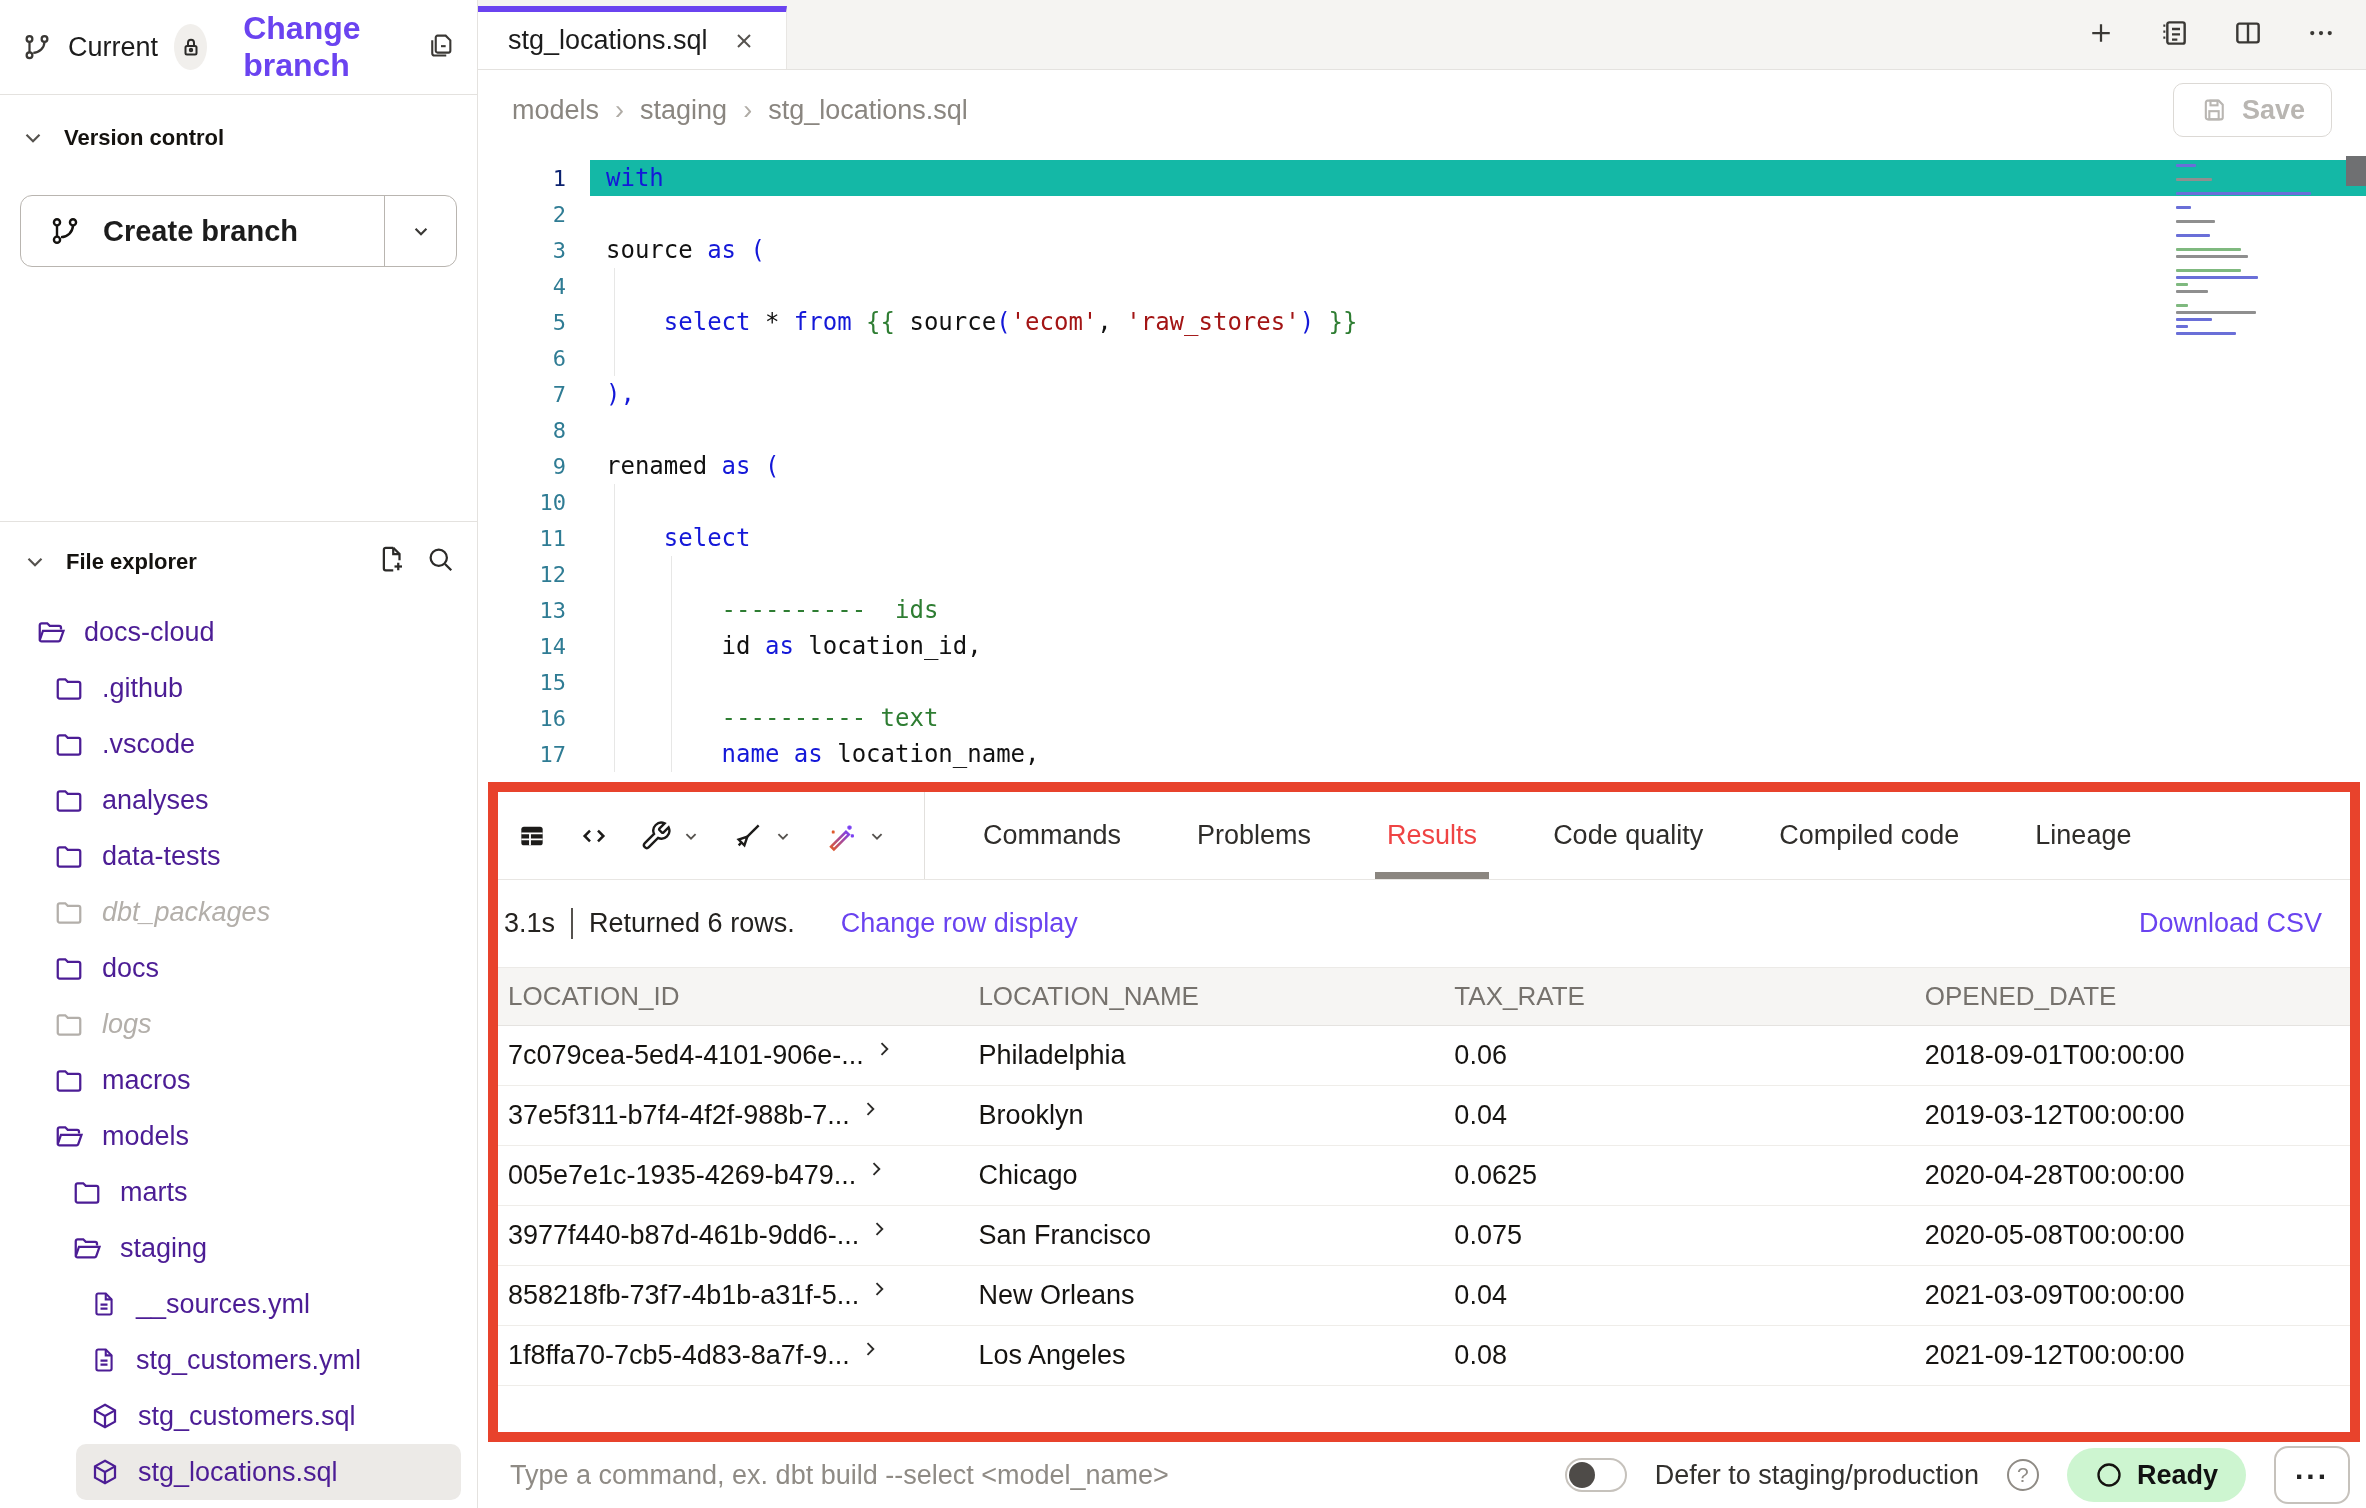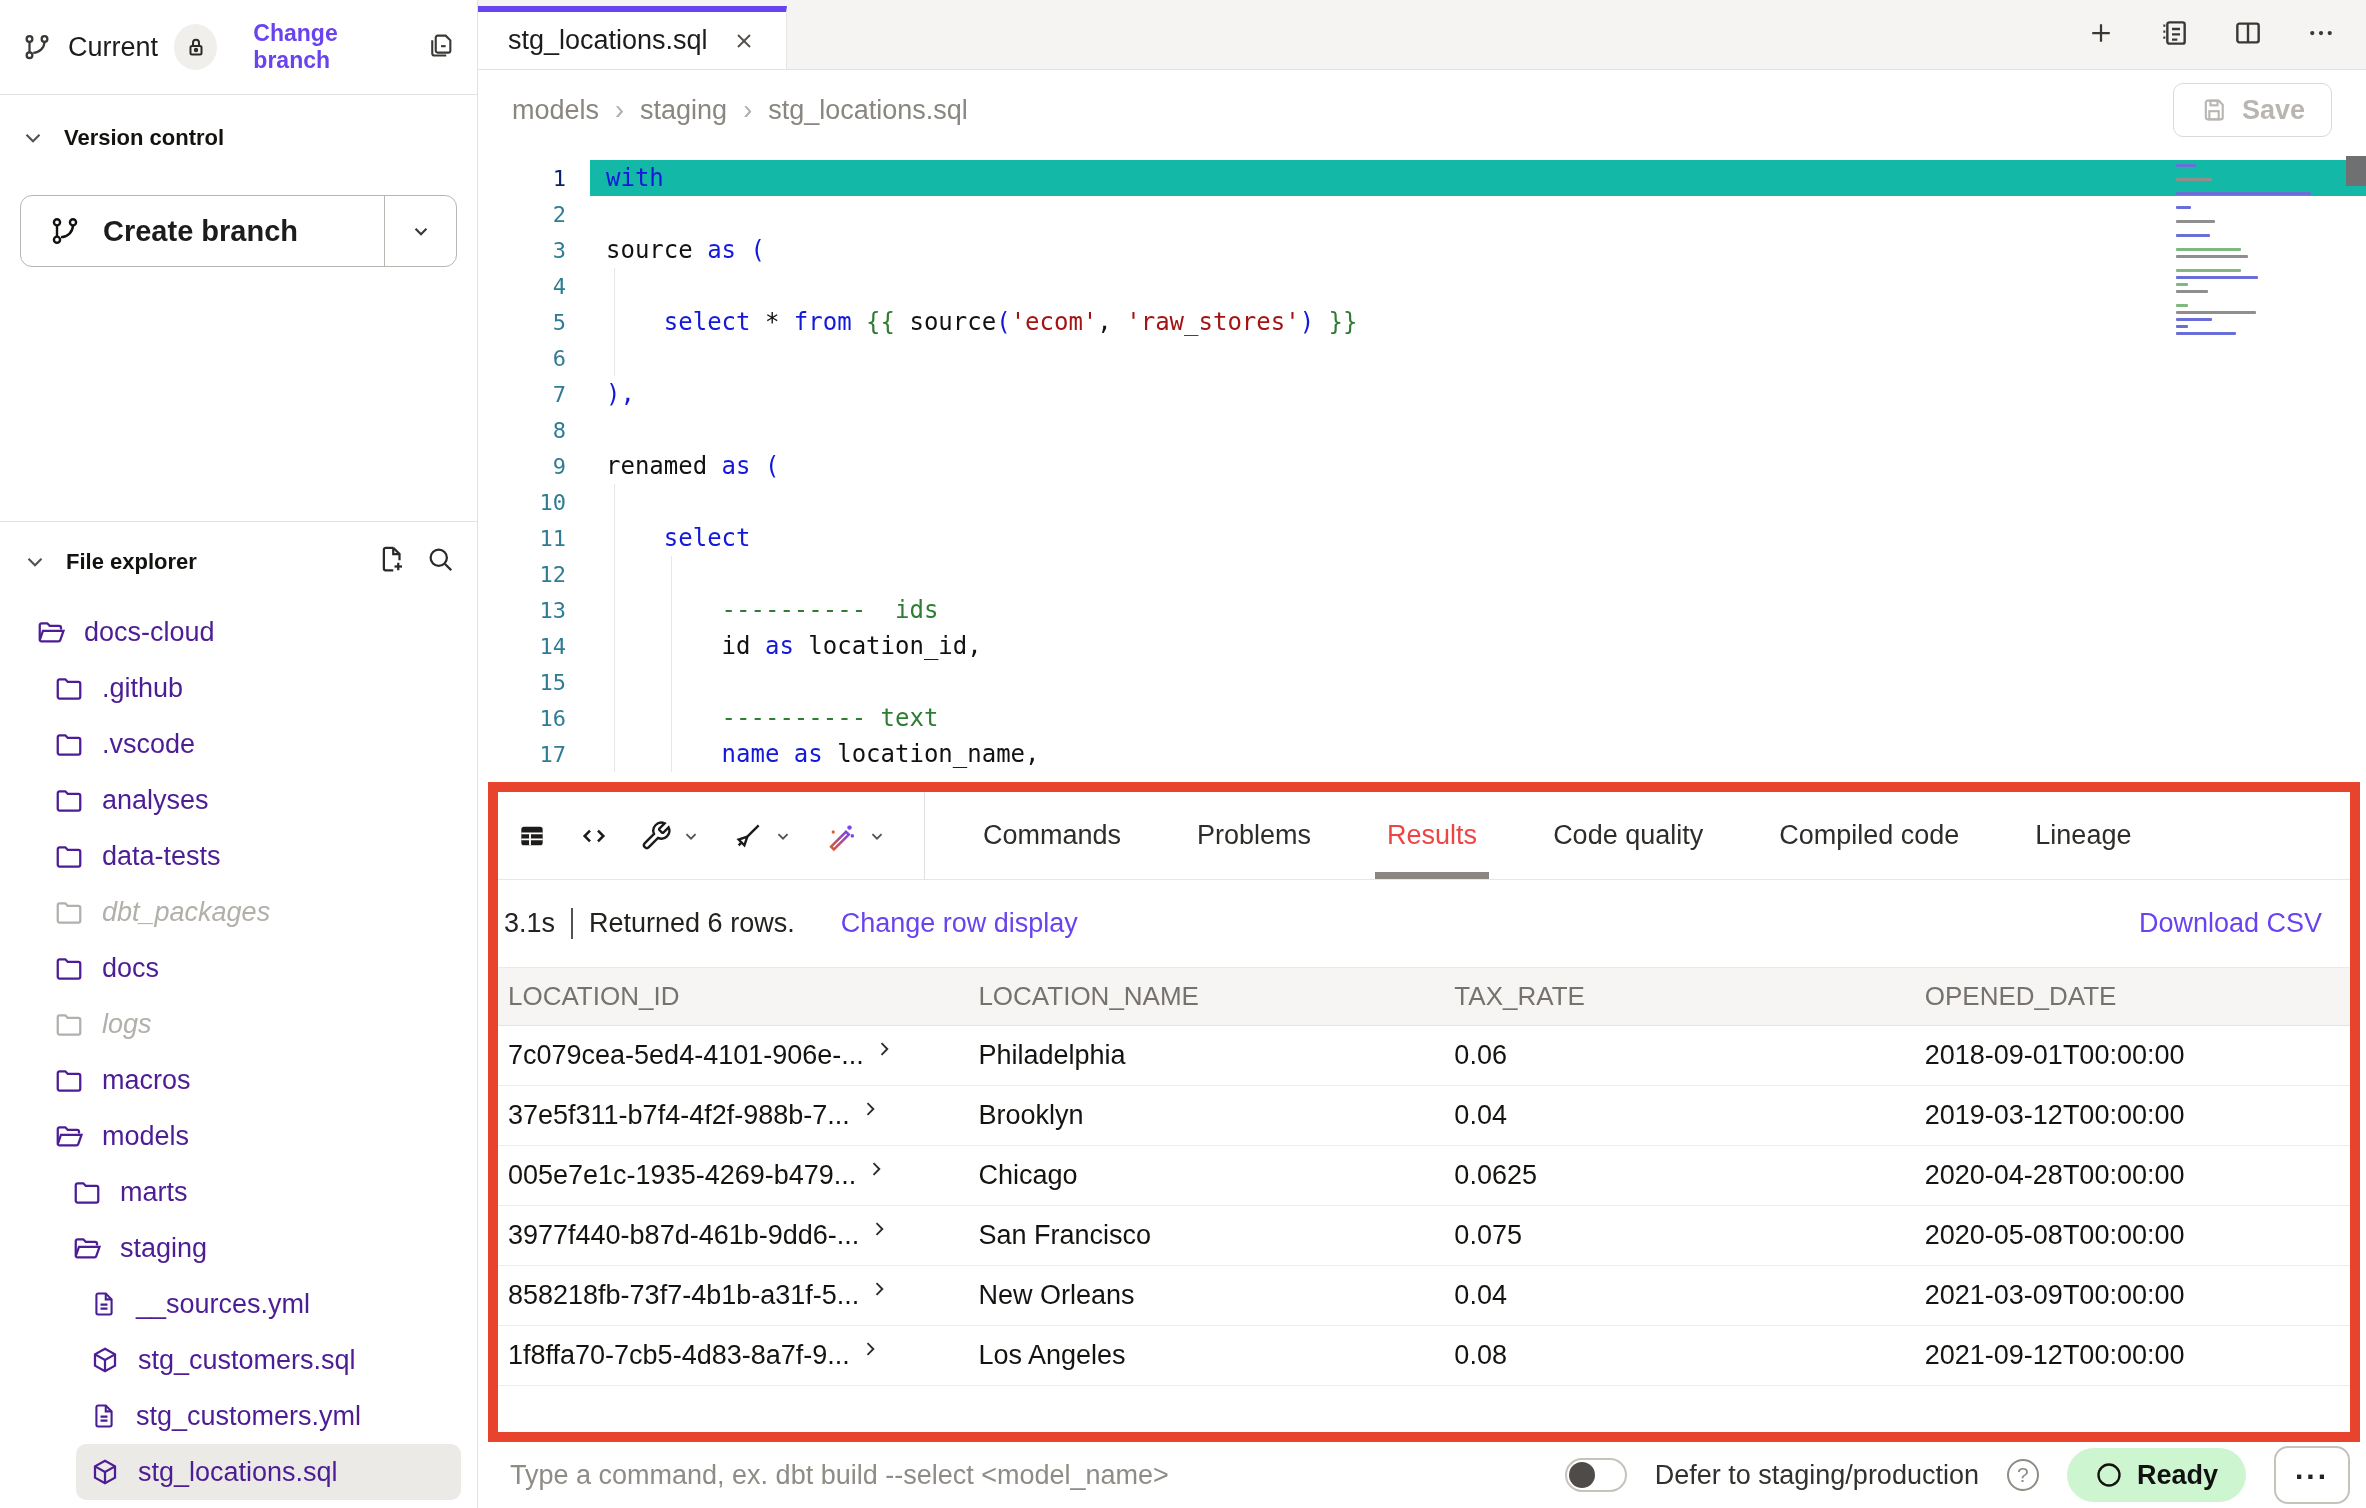--- a/index.html
+++ b/index.html
@@ -13,21 +13,21 @@
   body{margin:0;width:2366px;height:1508px;overflow:hidden;background:#fff;
        color:#1c1c1c;font-family:"Liberation Sans",sans-serif;}
   .app{display:flex;width:2366px;height:1508px}
 
   
   .sidebar{width:478px;flex-shrink:0;border-right:1px solid var(--border);display:flex;flex-direction:column;background:#fff}
   .branch-bar{height:95px;border-bottom:1px solid var(--border);display:flex;align-items:center;padding:0 22px;gap:16px}
   .branch-bar svg{flex-shrink:0}
   .branch-label{font-size:27px}
   .lock-badge{width:46px;height:46px;border-radius:50%;background:#f1efec;display:flex;align-items:center;justify-content:center}
-  .change-branch{color:var(--accent);font-weight:600;font-size:23px;margin-left:20px;cursor:pointer}
+  .change-branch{color:var(--accent);font-weight:600;font-size:32px;margin-left:20px;cursor:pointer}
   .copy-btn{margin-left:auto;color:#3a3835}
   .vc{height:426px;padding:30px 20px 0}
   .sec-head{display:flex;align-items:center;gap:18px;font-size:22px;font-weight:700;color:#14120f}
   .sec-head .spacer{flex:1}
   .create-branch{margin-top:44px;height:72px;border:1px solid #b9b5b0;border-radius:12px;display:flex;align-items:stretch;background:#fff;cursor:pointer}
   .cb-main{flex:1;display:flex;align-items:center;gap:22px;padding:0 28px;font-size:29px;font-weight:600}
   .cb-caret{width:72px;border-left:1px solid #b9b5b0;display:flex;align-items:center;justify-content:center}
   .fe{flex:1;border-top:1px solid var(--border);padding:22px 16px 0;overflow:hidden}
   .fe .sec-head{padding:0 6px}
   .tree{margin-top:24px}
@@ -256,34 +256,34 @@
           </div>
           <div class="tree-item" style="margin-left: 60px;">
             <svg width="28" height="28" viewBox="0 0 24 24" fill="none" stroke="currentColor" stroke-width="1.8">
               <path d="M13.5 3H7a1.5 1.5 0 0 0-1.5 1.5v15A1.5 1.5 0 0 0 7 21h10a1.5 1.5 0 0 0 1.5-1.5V8z"></path>
               <path d="M13.5 3V8h5"></path>
               <path d="M9 12.5h6M9 16h6"></path>
             </svg>
             <span>__sources.yml</span>
           </div>
           <div class="tree-item" style="margin-left: 60px;">
-            <svg width="30" height="30" viewBox="0 0 24 24" fill="none" stroke="currentColor" stroke-width="1.8">
-              <path d="M12 3 20 7.5v9L12 21l-8-4.5v-9z"></path>
-              <path d="M4 7.5l8 4.5 8-4.5"></path>
-              <path d="M12 12v9"></path>
-            </svg>
-            <span>stg_customers.sql</span>
-          </div>
-          <div class="tree-item" style="margin-left: 60px;">
             <svg width="28" height="28" viewBox="0 0 24 24" fill="none" stroke="currentColor" stroke-width="1.8">
               <path d="M13.5 3H7a1.5 1.5 0 0 0-1.5 1.5v15A1.5 1.5 0 0 0 7 21h10a1.5 1.5 0 0 0 1.5-1.5V8z"></path>
               <path d="M13.5 3V8h5"></path>
               <path d="M9 12.5h6M9 16h6"></path>
             </svg>
             <span>stg_customers.yml</span>
+          </div>
+          <div class="tree-item" style="margin-left: 60px;">
+            <svg width="30" height="30" viewBox="0 0 24 24" fill="none" stroke="currentColor" stroke-width="1.8">
+              <path d="M12 3 20 7.5v9L12 21l-8-4.5v-9z"></path>
+              <path d="M4 7.5l8 4.5 8-4.5"></path>
+              <path d="M12 12v9"></path>
+            </svg>
+            <span>stg_customers.sql</span>
           </div>
           <div class="tree-item selected" style="margin-left: 60px;">
             <svg width="30" height="30" viewBox="0 0 24 24" fill="none" stroke="currentColor" stroke-width="1.8">
               <path d="M12 3 20 7.5v9L12 21l-8-4.5v-9z"></path>
               <path d="M4 7.5l8 4.5 8-4.5"></path>
               <path d="M12 12v9"></path>
             </svg>
             <span>stg_locations.sql</span>
           </div>
         </div>

